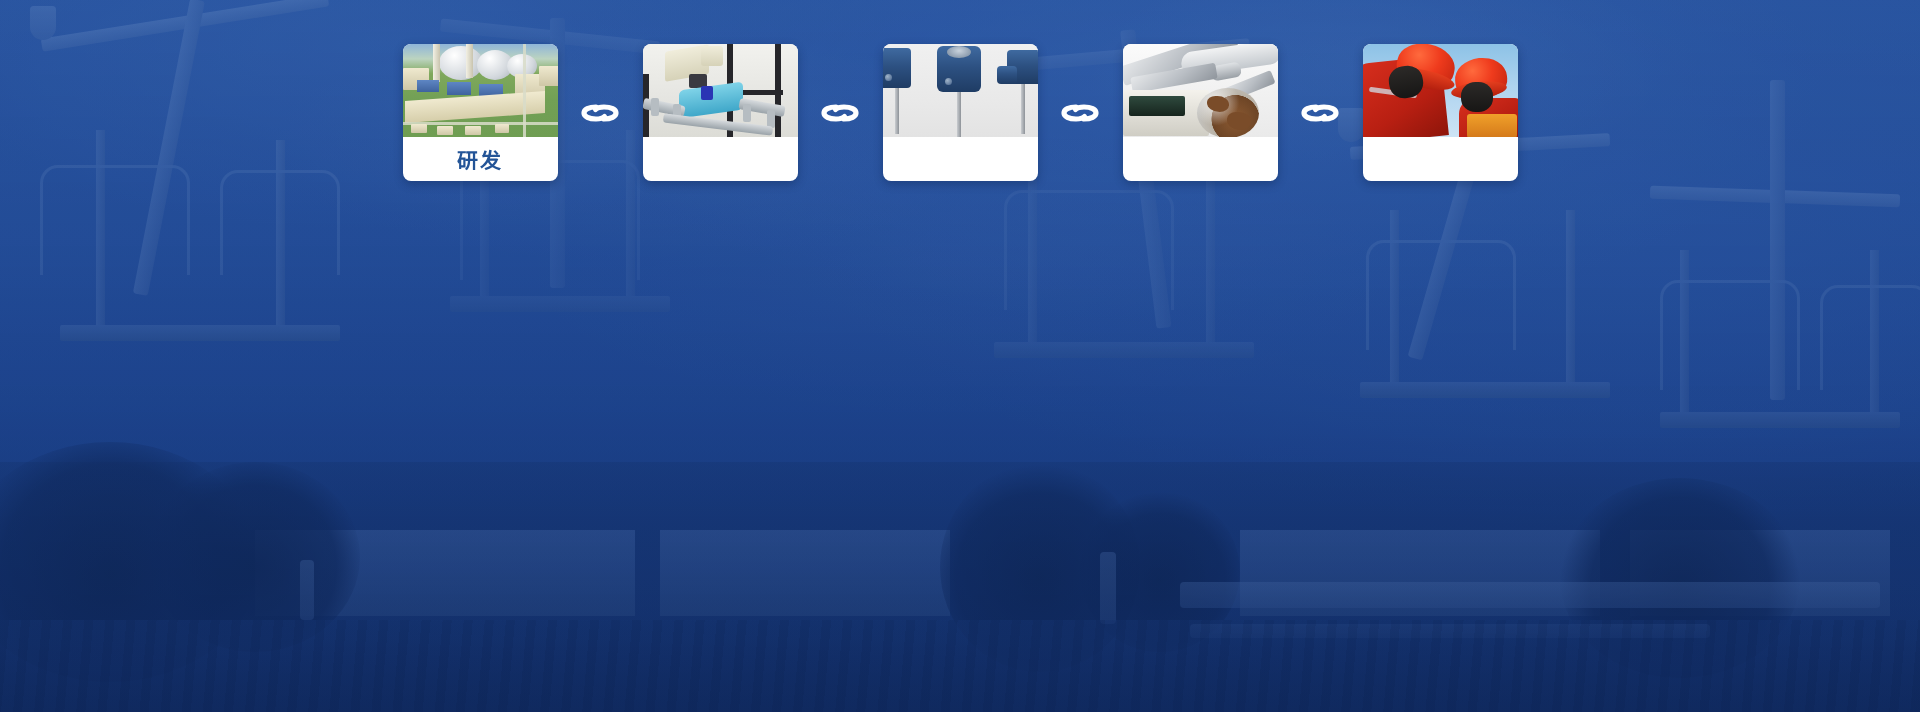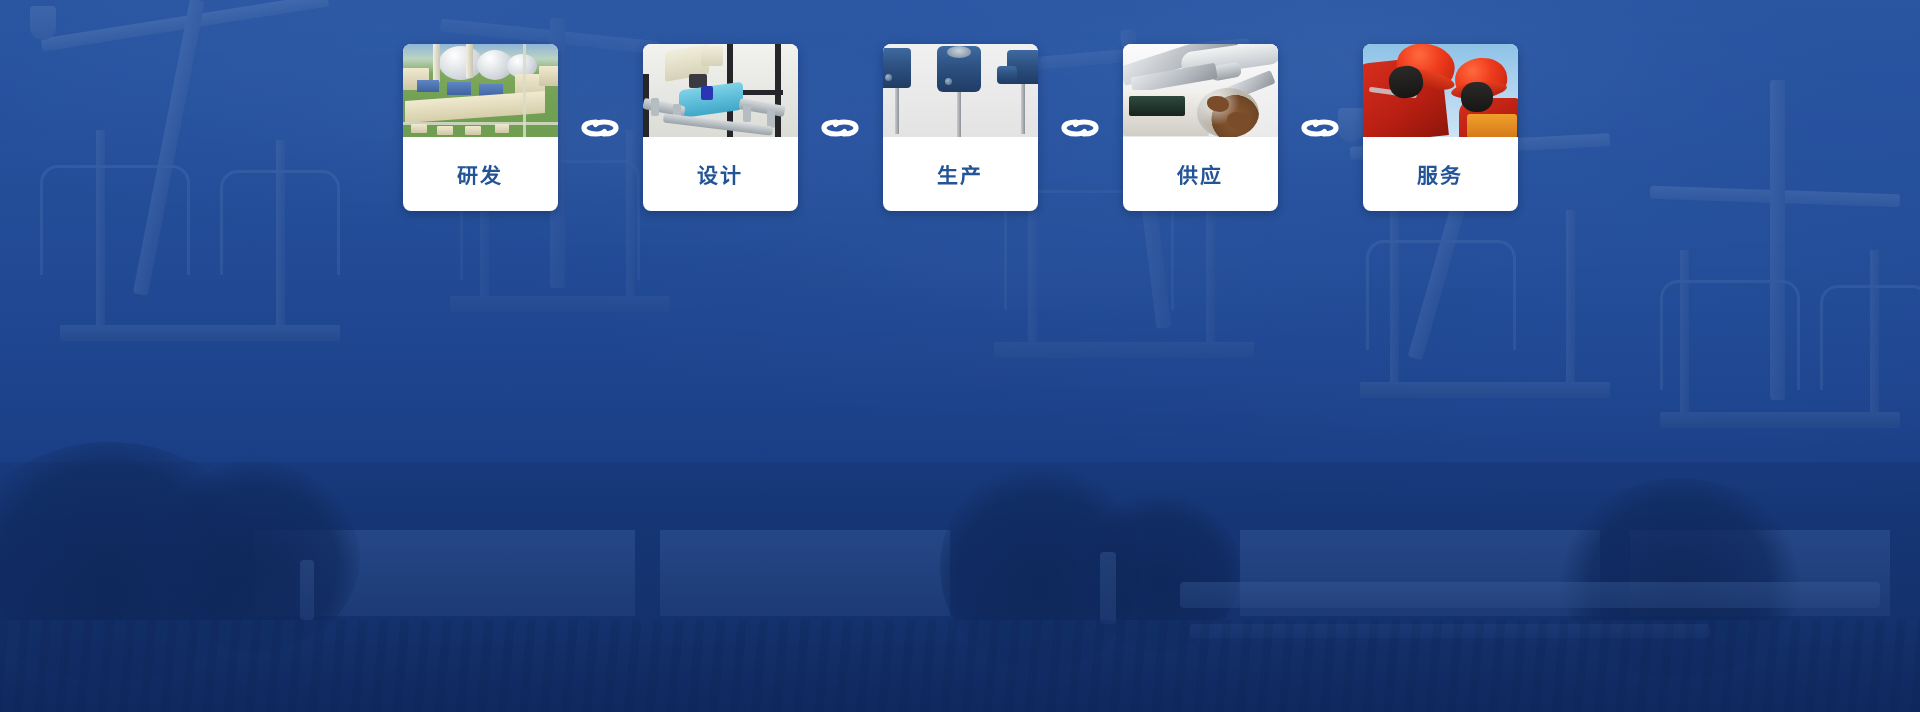--- a/index.html
+++ b/index.html
@@ -132,21 +132,21 @@
     letter-spacing:3px; line-height:1.08;
     text-shadow:0 2px 8px rgba(8,28,68,.45);
   }
 
   
   .chain-row{
     margin-top:44px;
     display:flex; align-items:center; justify-content:center;
   }
   .card{
-    width:155px; height:167px;
+    width:155px; height:137px;
     background:#ffffff;
     border-radius:8px;
     box-shadow:0 3px 10px rgba(7,26,62,.32);
     overflow:hidden;
     display:flex; flex-direction:column;
     flex:0 0 auto;
   }
   .card-photo{
     height:93px; width:100%;
     position:relative; overflow:hidden;
@@ -438,21 +438,20 @@
           <div class="pumpbody" style="left:36px; top:42px; width:64px; height:28px; transform:skewY(-8deg);"></div>
           <div class="bluebox" style="left:58px; top:42px; width:12px; height:14px;"></div>
           <div class="pipe2" style="left:0px; top:58px; width:42px; height:11px; transform:rotate(12deg);"></div>
           <div class="pipe2" style="left:96px; top:58px; width:46px; height:11px; transform:rotate(10deg);"></div>
           <div class="flange" style="left:8px; top:54px; width:8px; height:18px;"></div>
           <div class="flange" style="left:30px; top:60px; width:8px; height:18px;"></div>
           <div class="flange" style="left:100px; top:60px; width:8px; height:18px;"></div>
           <div class="flange" style="left:124px; top:66px; width:8px; height:18px;"></div>
           <div class="pipe2" style="left:20px; top:76px; width:110px; height:9px; transform:rotate(7deg);"></div>
         </div>
-        <div class="card-label">设计</div>
       </div>
 
       <div class="link-gap">
         <svg class="link-icon" width="42" height="26" viewBox="0 0 42 26">
           <g fill="none" stroke="#ffffff" stroke-width="5.2" stroke-linecap="round">
             <path d="M17 7 C10 7 5 9.5 5 13 C5 16.5 10 19 17 19 C21 19 24 18 25.5 16.5"></path>
             <path d="M25 19 C32 19 37 16.5 37 13 C37 9.5 32 7 25 7 C21 7 18 8 16.5 9.5"></path>
           </g>
         </svg>
       </div>
@@ -465,21 +464,20 @@
 
           <div class="head3" style="left:54px; top:2px; width:44px; height:46px; border-radius:6px;"></div>
           <div class="cap3" style="left:64px; top:2px; width:24px; height:12px;"></div>
           <div class="dot3" style="left:62px; top:34px;"></div>
           <div class="probe" style="left:74px; top:48px; height:45px;"></div>
 
           <div class="head3" style="left:124px; top:6px; width:34px; height:34px;"></div>
           <div class="head3" style="left:114px; top:22px; width:20px; height:18px;"></div>
           <div class="probe" style="left:138px; top:40px; height:50px;"></div>
         </div>
-        <div class="card-label">生产</div>
       </div>
 
       <div class="link-gap">
         <svg class="link-icon" width="42" height="26" viewBox="0 0 42 26">
           <g fill="none" stroke="#ffffff" stroke-width="5.2" stroke-linecap="round">
             <path d="M17 7 C10 7 5 9.5 5 13 C5 16.5 10 19 17 19 C21 19 24 18 25.5 16.5"></path>
             <path d="M25 19 C32 19 37 16.5 37 13 C37 9.5 32 7 25 7 C21 7 18 8 16.5 9.5"></path>
           </g>
         </svg>
       </div>
@@ -491,21 +489,20 @@
           <div class="engine" style="left:88px; top:20px; width:30px; height:15px; transform:rotate(-10deg);"></div>
           <div class="wing" style="left:8px; top:26px; width:86px; height:16px; transform:rotate(-10deg); border-radius:3px;"></div>
           <div class="wing" style="left:96px; top:36px; width:56px; height:14px; transform:rotate(-22deg); border-radius:3px;"></div>
           <div class="truck-cab" style="left:0px; top:46px; width:86px; height:46px;"></div>
           <div class="truck-glass" style="left:6px; top:52px; width:56px; height:20px;"></div>
           <div class="globe" style="left:74px; top:44px; width:62px; height:50px;">
             <div class="land" style="left:10px; top:8px; width:22px; height:16px;"></div>
             <div class="land" style="left:30px; top:24px; width:24px; height:18px;"></div>
           </div>
         </div>
-        <div class="card-label">供应</div>
       </div>
 
       <div class="link-gap">
         <svg class="link-icon" width="42" height="26" viewBox="0 0 42 26">
           <g fill="none" stroke="#ffffff" stroke-width="5.2" stroke-linecap="round">
             <path d="M17 7 C10 7 5 9.5 5 13 C5 16.5 10 19 17 19 C21 19 24 18 25.5 16.5"></path>
             <path d="M25 19 C32 19 37 16.5 37 13 C37 9.5 32 7 25 7 C21 7 18 8 16.5 9.5"></path>
           </g>
         </svg>
       </div>
@@ -517,18 +514,17 @@
           <div class="helmet" style="left:34px; top:0px; width:58px; height:42px; transform:rotate(12deg);"></div>
           <div class="brim" style="left:30px; top:26px; width:62px; height:18px; transform:rotate(12deg);"></div>
           <div class="face" style="left:26px; top:22px; width:34px; height:32px; transform:rotate(-10deg);"></div>
 
           <div class="body-r" style="left:96px; top:54px; width:62px; height:42px; border-radius:16px 6px 0 0;"></div>
           <div class="vest" style="left:104px; top:70px; width:50px; height:24px;"></div>
           <div class="helmet" style="left:92px; top:14px; width:52px; height:40px; transform:rotate(-6deg);"></div>
           <div class="brim" style="left:88px; top:38px; width:56px; height:16px; transform:rotate(-6deg);"></div>
           <div class="face" style="left:98px; top:38px; width:32px; height:30px;"></div>
         </div>
-        <div class="card-label">服务</div>
       </div>
 
     </div>
   </div>
 </div>
 
 </body></html>

